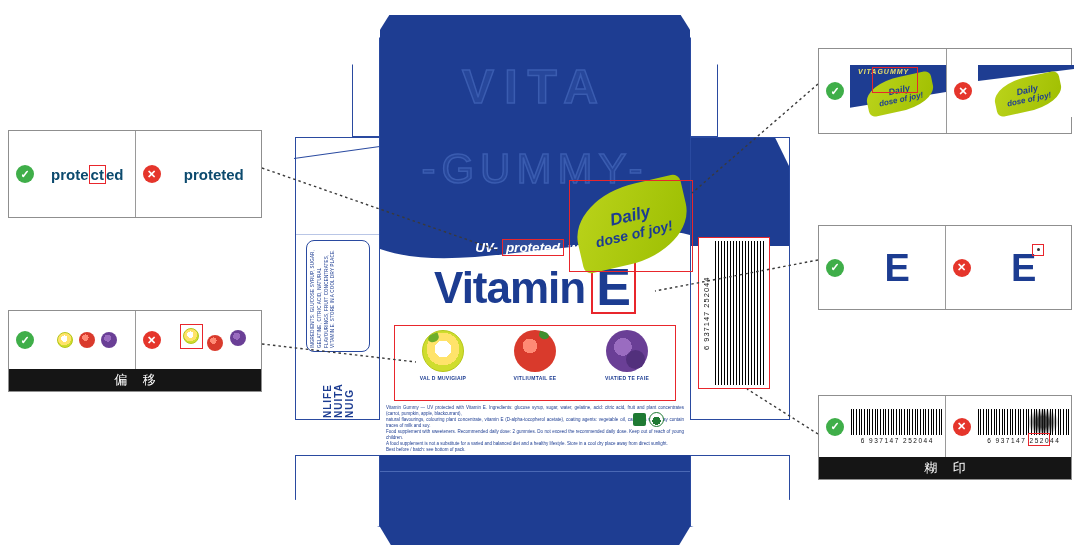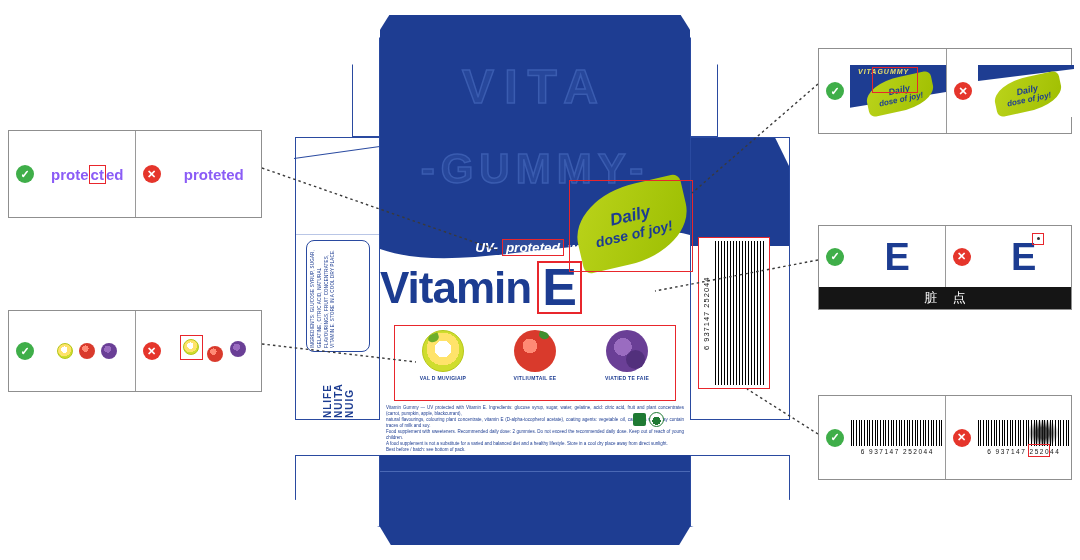--- a/index.html
+++ b/index.html
@@ -40,25 +40,25 @@
   .barcode-box { left:403px; top:222px; width:72px; height:152px; background:#fff;
     border:1.5px solid #e8262c; padding:3px; display:flex; gap:2px; z-index:6; }
   .bc-num-vert { writing-mode:vertical-rl; transform:rotate(180deg); font-size:7.5px;
     letter-spacing:1px; color:#111; width:11px; text-align:center; }
   .bc-bars-vert { flex:1;
     background:repeating-linear-gradient(90deg,#000 0 1.5px,#fff 1.5px 3px,#000 3px 4.5px,#fff 4.5px 6px,#000 6px 7px,#fff 7px 9px); }
 
   .front { left:85px; top:122px; width:310px; height:318px; background:#fff; }
   .front-wave { position:absolute; left:0; top:0; }
   .ghost-brand2 { position:absolute; top:8px; width:100%; text-align:center; font-size:42px;
-    font-weight:700; letter-spacing:6px; color:#27479b; -webkit-text-stroke:1.5px #3a5cb0; }
+    font-weight:400; letter-spacing:6px; color:#27479b; -webkit-text-stroke:1.5px #3a5cb0; }
   .uv-line { position:absolute; top:102px; width:100%; display:flex; justify-content:center;
     align-items:center; gap:4px; color:#fff; font-style:italic; font-weight:700; font-size:13.5px; z-index:4; }
   .uv-box { border:1.5px solid #e8262c; padding:0 3px; background:rgba(255,255,255,.08); }
-  .vitamin-line { position:absolute; top:124px; width:100%; display:flex; 
+  .vitamin-line { position:absolute; top:124px; width:100%; display:flex; justify-content:center;
     align-items:center; gap:6px; color:#1c3c91; z-index:4; }
   .vit-word { font-size:44px; font-weight:800; letter-spacing:-1px; }
   .vit-e { font-size:52px; font-weight:800; line-height:.95; border:2px solid #e8262c; padding:0 3px; }
 
   .fruit-row { position:absolute; left:14px; top:188px; width:282px; height:76px;
     border:1.5px solid #e8262c; display:flex; justify-content:space-evenly; align-items:flex-start;
     padding-top:4px; z-index:4; }
   .fruit { display:flex; flex-direction:column; align-items:center; width:88px; }
   .fruit-circle { width:42px; height:42px; border-radius:50%; position:relative; }
   .fc-lemon { background:radial-gradient(circle at 50% 45%, #fff 0 28%, #ffe36a 28% 55%, #cfdd2e 55% 100%); border:1px solid #b6c618; }
@@ -100,21 +100,21 @@
   .half.first { border-right:1px solid #9a9a9a; }
   .half-content { flex:1; display:flex; justify-content:center; align-items:center; position:relative; }
   .icon { width:18px; height:18px; border-radius:50%; color:#fff; font-size:11px; font-weight:700;
     display:flex; align-items:center; justify-content:center; flex:0 0 18px; }
   .icon.ok  { background:#3fae49; }
   .icon.err { background:#e5352b; }
   .card-bar { height:22px; background:#151515; color:#fff; display:flex; align-items:center;
     justify-content:center; font-size:13px; letter-spacing:6px; padding-left:6px; }
 
   #card-misprint { left:8px; top:130px; width:254px; height:88px; }
-  .word { font-size:15px; font-weight:700; color:#8b5cf6; }
+  .word { font-size:15px; font-weight:700; color:#0c4a6e; }
   .mark { border:1.5px solid #e8262c; padding:0 1px; }
 
   #card-offset { left:8px; top:310px; width:254px; height:82px; }
   .mini-fruits { display:flex; gap:6px; align-items:center; position:relative; }
   .mf { width:16px; height:16px; border-radius:50%; position:relative; }
   .mf-lemon { background:radial-gradient(circle at 45% 40%, #fff 0 28%, #ffe36a 28% 58%, #cfdd2e 58%); border:1px solid #b6c618; }
   .mf-berry { background:radial-gradient(circle at 40% 35%, #ff8a75 0 22%, #d93a2c 22%); }
   .mf-plum  { background:radial-gradient(circle at 42% 38%, #9a6cc0 0 26%, #6a3f96 26%); }
   .sh1 { transform:translate(-1px,-4px); } .sh2 { transform:translate(1px,3px); } .sh3 { transform:translate(2px,-2px); }
   .mf-redbox { position:absolute; left:-4px; top:-8px; width:23px; height:25px; border:1.5px solid #e8262c; }
@@ -277,20 +277,21 @@
         <div class="half-content">
           <div class="mini-fruits">
             <div class="mf-redbox"></div>
             <div class="mf mf-lemon sh1"></div>
             <div class="mf mf-berry sh2"></div>
             <div class="mf mf-plum sh3"></div>
           </div>
         </div>
       </div>
     </div>
+    <div class="card-bar">偏 移</div>
   </div>
 
   <div id="card-missing" class="card">
     <div class="card-body">
       <div class="half first">
         <div class="icon ok">✓</div>
         <div class="half-content">
           <div class="scene">
             <div class="scene-blue"></div>
             <div class="ghost-mini">VITAGUMMY</div>
@@ -325,21 +326,20 @@
           <span class="big-e">E</span>
         </div>
       </div>
       <div class="half">
         <div class="icon err">✕</div>
         <div class="half-content">
           <span class="big-e"><span>E</span><span class="spot-box"></span><span class="spot"></span></span>
         </div>
       </div>
     </div>
-    <div class="card-bar">脏 点</div>
   </div>
 
   <div id="card-blur" class="card">
     <div class="card-body">
       <div class="half first">
         <div class="icon ok">✓</div>
         <div class="half-content">
           <div class="bc">
             <div class="bc-bars"></div>
             <div class="bc-num">6 937147 252044</div>
@@ -351,15 +351,16 @@
         <div class="half-content">
           <div class="bc">
             <div class="bc-bars"></div>
             <div class="bc-num">6 937147 252044</div>
             <div class="smudge"></div>
             <div class="bc-redbox"></div>
           </div>
         </div>
       </div>
     </div>
+    <div class="card-bar">糊 印</div>
   </div>
 
 </div>
 
 </body></html>

